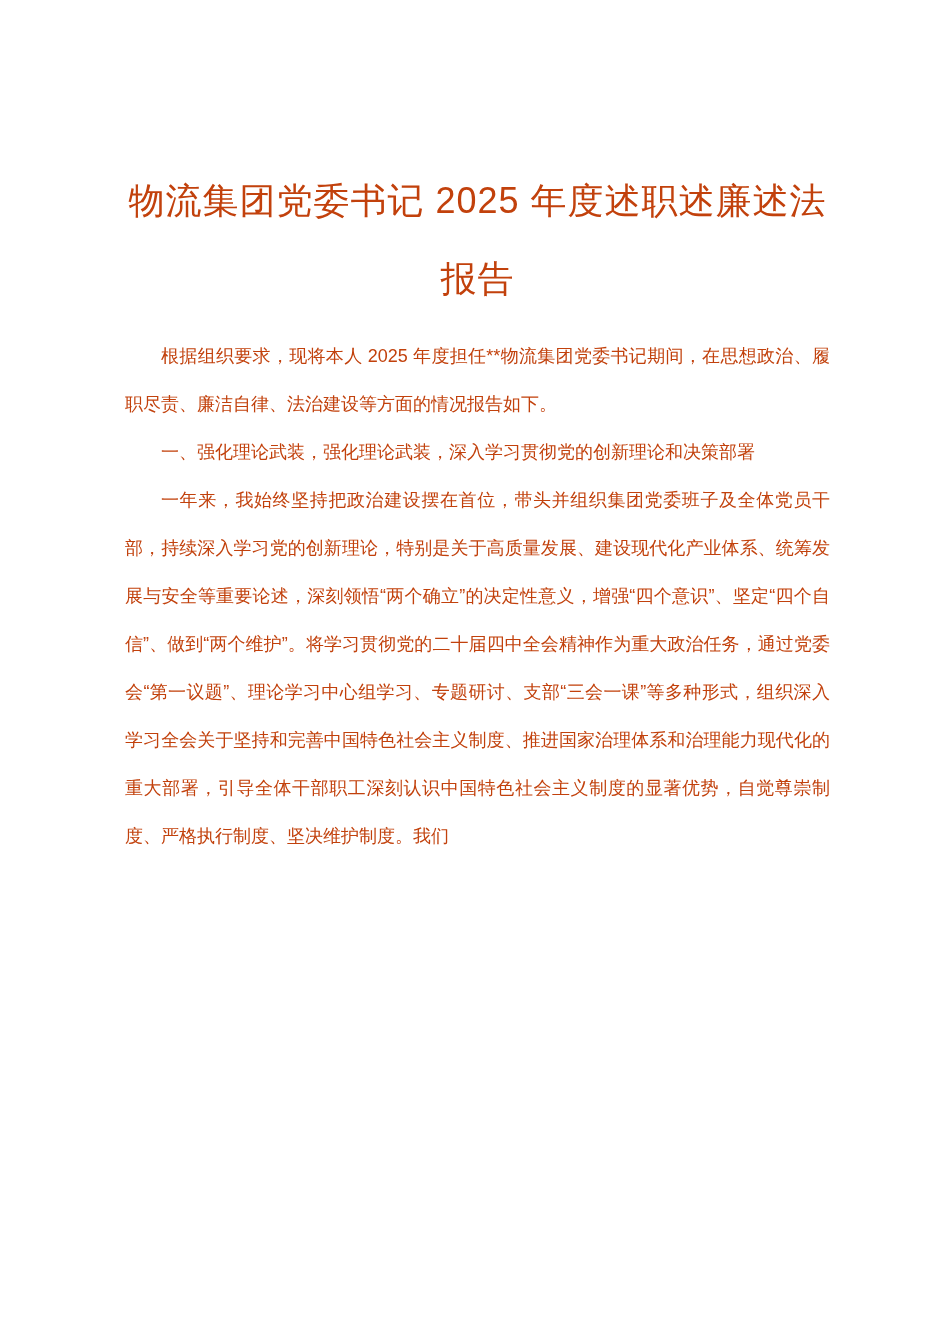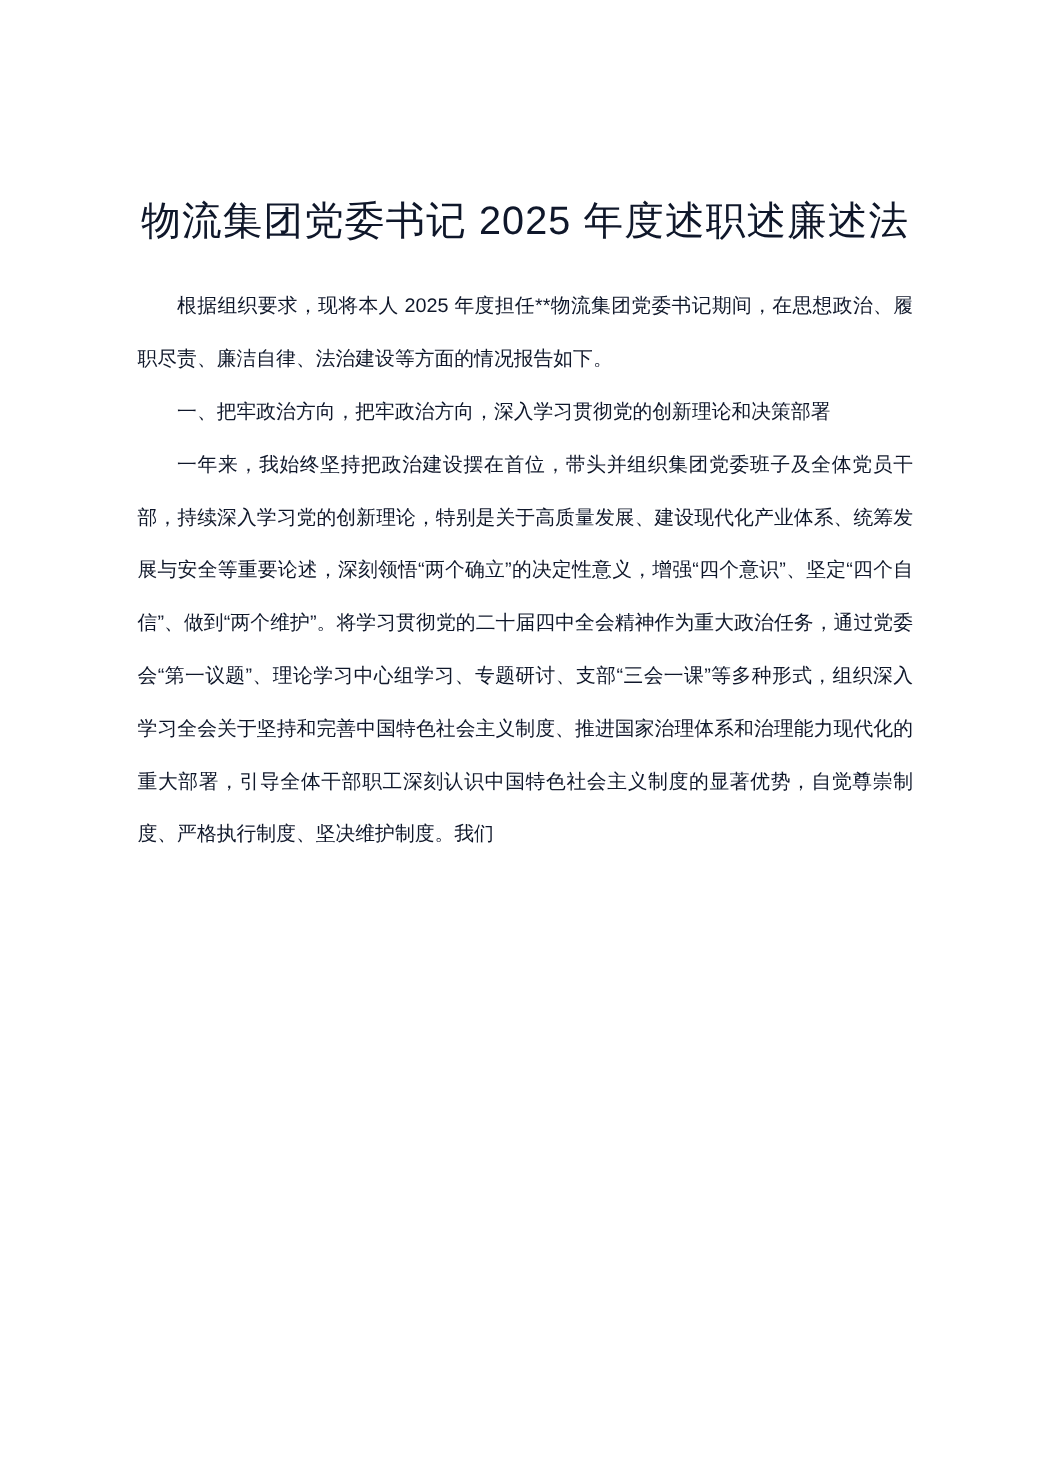--- a/index.html
+++ b/index.html
@@ -9,21 +9,21 @@
   }
   .page {
     position: relative;
     width: 950px;
     height: 1344px;
     margin: 0 auto;
     background: #ffffff;
     box-sizing: border-box;
     padding: 162px 120px 0 125px;
     font-family: "Liberation Sans", "DejaVu Sans", sans-serif;
-    color: #0f172a;
+    color: #c2410c;
     overflow: hidden;
   }
   .doc-title {
     font-size: 36px;
     font-weight: 400;
     line-height: 78px;
     text-align: center;
     margin: 0 0 14px 0;
     letter-spacing: 1px;
   }
@@ -41,20 +41,21 @@
   .para.heading {
     font-weight: 400;
   }
 </style>
 </head>
 <body>
 
 <div class="page">
   <h1 class="doc-title">
     <span class="title-line">物流集团党委书记 2025 年度述职述廉述法</span>
+    <span class="title-line">报告</span>
   </h1>
 
   <p class="para">根据组织要求，现将本人 2025 年度担任**物流集团党委书记期间，在思想政治、履职尽责、廉洁自律、法治建设等方面的情况报告如下。</p>
 
-  <p class="para heading">一、把牢政治方向，把牢政治方向，深入学习贯彻党的创新理论和决策部署</p>
+  <p class="para heading">一、强化理论武装，强化理论武装，深入学习贯彻党的创新理论和决策部署</p>
 
   <p class="para">一年来，我始终坚持把政治建设摆在首位，带头并组织集团党委班子及全体党员干部，持续深入学习党的创新理论，特别是关于高质量发展、建设现代化产业体系、统筹发展与安全等重要论述，深刻领悟“两个确立”的决定性意义，增强“四个意识”、坚定“四个自信”、做到“两个维护”。将学习贯彻党的二十届四中全会精神作为重大政治任务，通过党委会“第一议题”、理论学习中心组学习、专题研讨、支部“三会一课”等多种形式，组织深入学习全会关于坚持和完善中国特色社会主义制度、推进国家治理体系和治理能力现代化的重大部署，引导全体干部职工深刻认识中国特色社会主义制度的显著优势，自觉尊崇制度、严格执行制度、坚决维护制度。我们</p>
 </div>
 
 </body></html>

